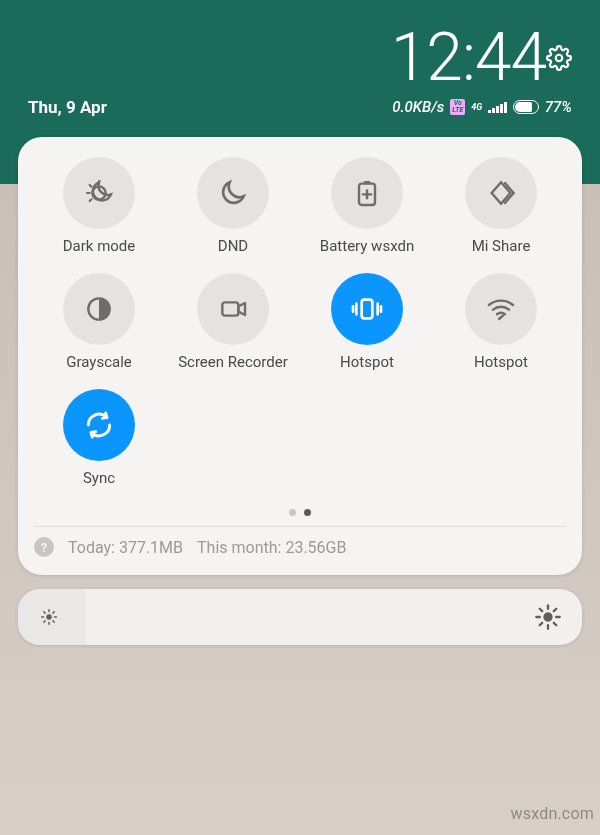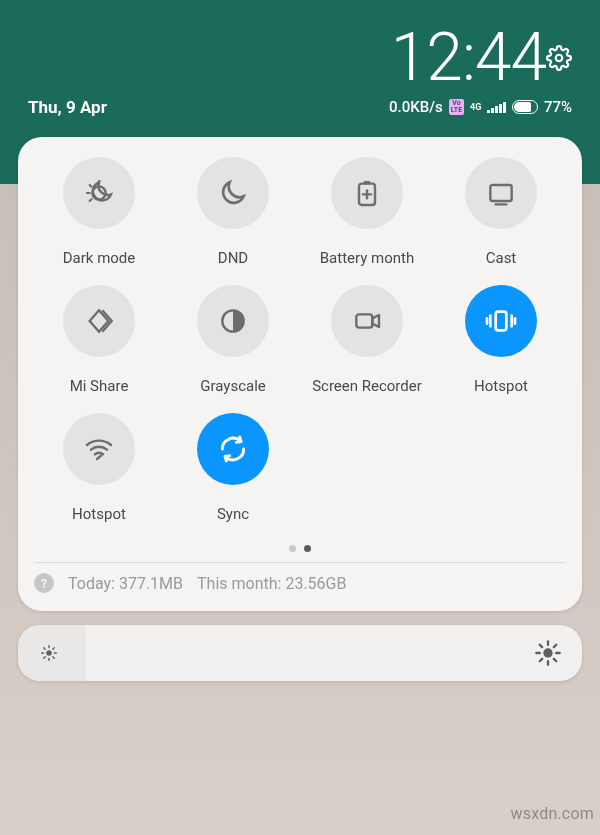--- a/index.html
+++ b/index.html
@@ -34,20 +34,21 @@
     margin-top: 6px;
     font-size: 17px;
   }
   .date { font-weight: 700; }
   .indicators {
     display: flex;
     align-items: center;
     gap: 6px;
     font-size: 15px;
     font-weight: 500;
+    font-style: italic;
   }
   .volte-badge {
     font-size: 7px;
     font-weight: 700;
     background: #f0abfc;
     color: #1a6b5a;
     padding: 1px 2px;
     border-radius: 2px;
     line-height: 1;
     display:flex;
@@ -106,21 +107,21 @@
     display: flex;
     align-items: center;
     justify-content: center;
     color: #6d6d6d;
   }
   .tile-circle.active {
     background: #0a95ff;
     color: #fff;
   }
   .tile-label {
-    margin-top: 20px;
+    margin-top: 8px;
     font-size: 15px;
     color: #4a4a4a;
     white-space: nowrap;
     overflow: hidden;
     text-overflow: ellipsis;
     max-width: 130px;
     text-align: center;
   }
   .page-dots {
     display:flex;
@@ -239,29 +240,21 @@
           </svg>
         </div>
         <div class="tile-label">DND</div>
       </div>
       <div class="tile">
         <div class="tile-circle">
           <svg width="32" height="32" viewBox="0 0 24 24">
             <use href="#battery-plus-icon"></use>
           </svg>
         </div>
-        <div class="tile-label">Battery month</div>
-      </div>
-      <div class="tile">
-        <div class="tile-circle">
-          <svg width="32" height="32" viewBox="0 0 24 24">
-            <use href="#cast-icon"></use>
-          </svg>
-        </div>
-        <div class="tile-label">Cast</div>
+        <div class="tile-label">Battery wsxdn</div>
       </div>
       <div class="tile">
         <div class="tile-circle">
           <svg width="32" height="32" viewBox="0 0 24 24">
             <use href="#share-diamond-icon"></use>
           </svg>
         </div>
         <div class="tile-label">Mi Share</div>
       </div>
       <div class="tile">

